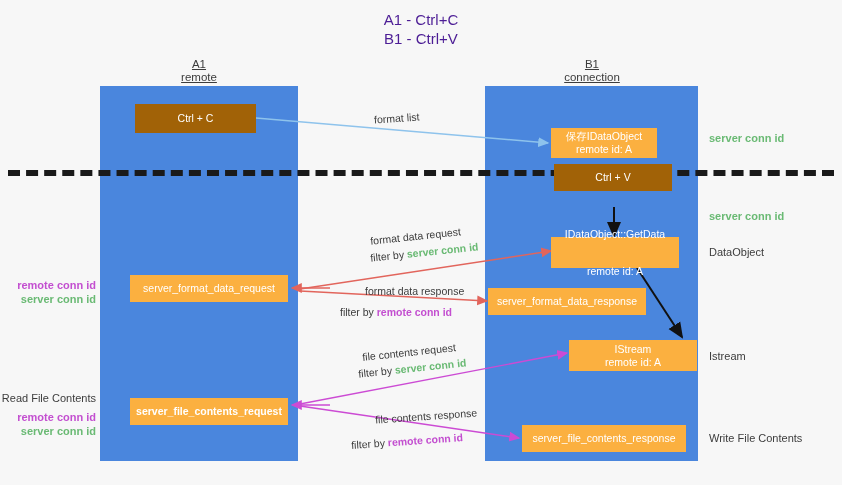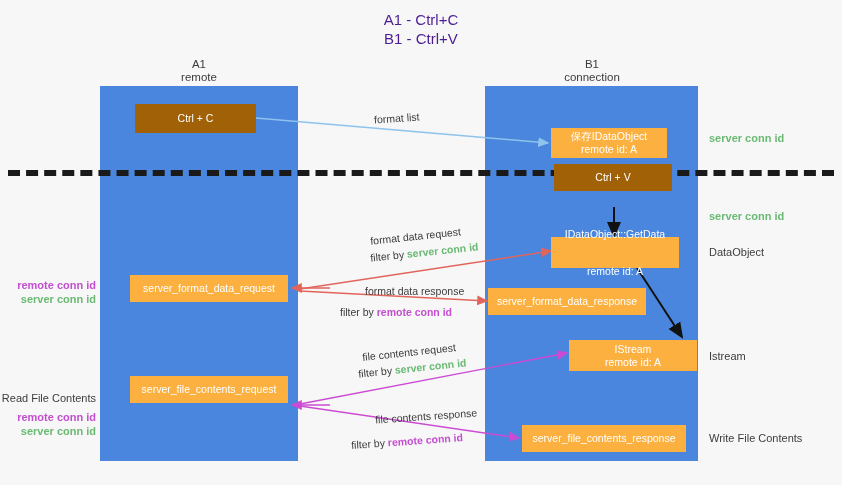--- a/index.html
+++ b/index.html
@@ -32,20 +32,21 @@
     line-height: 19px;
   }
 
   
   .col-head {
     text-align: center;
     color: #3c3c3c;
     font-size: 11.5px;
     line-height: 13px;
     width: 200px;
+    text-decoration: underline;
   }
 
   
   .lane {
     background: #4a86dd;
   }
   #lane-a { left: 100px; top: 86px; width: 198px; height: 375px; }
   #lane-b { left: 485px; top: 86px; width: 213px; height: 375px; }
 
   
@@ -161,21 +162,21 @@
 
     <line x1="330" y1="405" x2="292" y2="405" stroke="#cc4bd4" stroke-width="1.4" marker-end="url(#ah-magenta)"></line>
   </svg>
 
   <div class="abs" id="divider"></div>
 
   <div class="abs node green" style="left:135px; top:104px; width:121px; height:29px;">
     <span>Ctrl + C</span>
   </div>
 
-  <div class="abs node orange" style="left:551px; top:128px; width:116px; height:30px;justify-content:flex-end;">
+  <div class="abs node orange" style="left:551px; top:128px; width:106px; height:30px;justify-content:flex-end;">
     <span>保存IDataObject</span>
     <span>remote id: A</span>
   </div>
 
   <div class="abs node green" style="left:554px; top:164px; width:118px; height:27px;">
     <span>Ctrl + V</span>
   </div>
 
   <div class="abs node orange" style="left:551px; top:237px; width:128px; height:31px;gap:24px;">
     <span>IDataObject::GetData</span>
@@ -188,21 +189,21 @@
   </div>
 
   <div class="abs node orange" style="left:488px; top:288px; width:158px; height:27px;">
     <span>server_format_data_response</span>
   </div>
 
   <div class="abs node orange" style="left:130px; top:275px; width:158px; height:27px;">
     <span>server_format_data_request</span>
   </div>
 
-  <div class="abs node orange" style="left:130px; top:376px; width:158px; height:27px;">
+  <div class="abs node orange" style="left:130px; top:398px; width:158px; height:27px;font-weight:bold;">
     <span>server_file_contents_request</span>
   </div>
 
   <div class="abs node orange" style="left:522px; top:425px; width:164px; height:27px;">
     <span>server_file_contents_response</span>
   </div>
 
   <div class="abs green-txt" style="left:709px; top:132px; font-size:11px;">server conn id</div>
 
   <div class="abs green-txt" style="left:709px; top:210px; font-size:11px;">server conn id</div>

